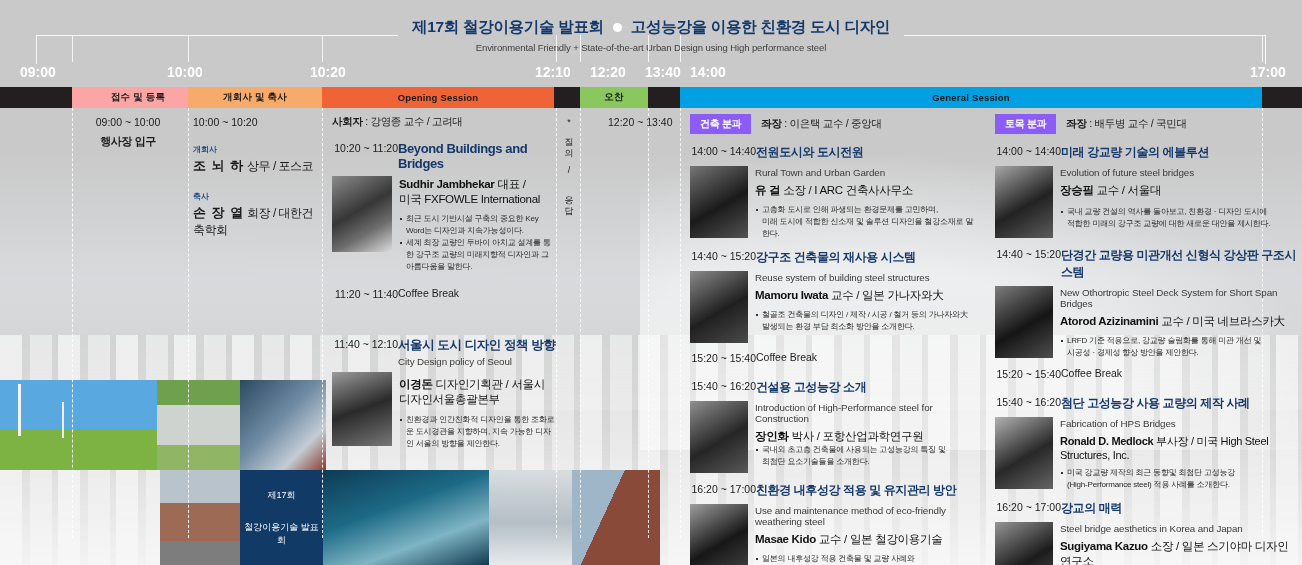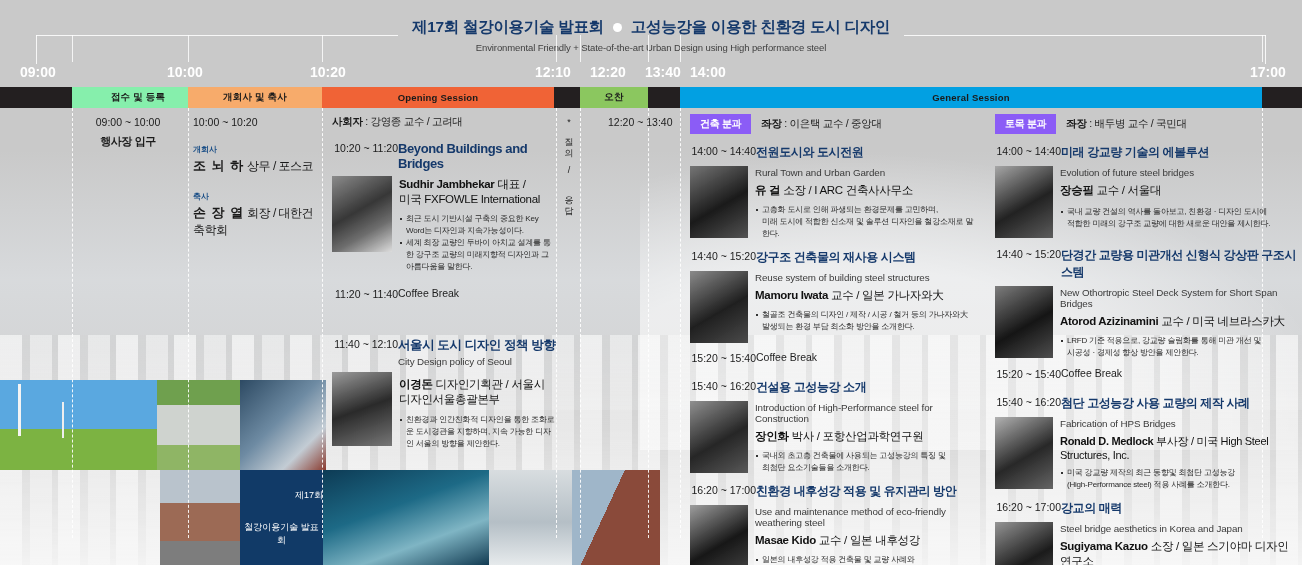--- a/index.html
+++ b/index.html
@@ -40,21 +40,21 @@
   .ph.wind:after{content:"";position:absolute;left:18px;top:4px;width:3px;height:52px;background:#f4f4f4;}
   .ph.wind:before{content:"";position:absolute;left:62px;top:22px;width:2px;height:36px;background:#eee;}
   .ph.village{left:157px;top:0;width:83px;height:90px;
     background:linear-gradient(to bottom,#6fa04e 0 28%,#cfd3cf 28% 72%,#8fb565 72% 100%);}
   .ph.bike{left:240px;top:0;width:86px;height:90px;
     background:linear-gradient(135deg,#2d4a63,#6e8ba3 45%,#c3ccd4 75%,#8a3b2f 100%);}
   .ph.street{left:160px;top:90px;width:80px;height:95px;
     background:linear-gradient(to bottom,#b9c3cc 0 35%,#9c6a55 35% 75%,#7d7d7d 75% 100%);}
   .ph.logo{left:240px;top:90px;width:83px;height:95px;background:#113a67;}
   .ph.logo .lg{
-    position:absolute;inset:0;display:flex;flex-direction:column;align-items:flex-end;
+    position:absolute;inset:0;display:flex;flex-direction:column;align-items:center;
     justify-content:center;gap:20px;color:#fff;font-size:9px;line-height:1.35;text-align:center;
   }
   .ph.bridge{left:323px;top:90px;width:166px;height:95px;
     background:linear-gradient(160deg,#0d3b55,#1d6a86 40%,#7fb5c4 70%,#123b52 100%);}
   .ph.arch{left:489px;top:90px;width:83px;height:95px;
     background:linear-gradient(to bottom,#d8dde0,#b5bfc6 55%,#e6eaec);}
   .ph.tower{left:572px;top:90px;width:88px;height:95px;
     background:linear-gradient(115deg,#9fb6c9 0 40%,#8a4a3a 40% 100%);}
 
   
@@ -193,21 +193,21 @@
       <div class="tl-tick" style="left: 188px;"></div>
       <div class="tl-tick" style="left: 322px;"></div>
       <div class="tl-tick" style="left: 556px;"></div>
       <div class="tl-tick" style="left: 580px;"></div>
       <div class="tl-tick" style="left: 648px;"></div>
       <div class="tl-tick" style="left: 680px;"></div>
       <div class="tl-tick" style="left: 1262px;"></div>
     </div>
 
   <div class="bar" id="bar">
-      <div class="seg" style="left: 72px; width: 132px; background: #86efac;">접수 및 등록</div>
+      <div class="seg" style="left: 72px; width: 132px; background: #fca5a5;">접수 및 등록</div>
       <div class="seg" style="left: 188px; width: 134px; background: rgb(247, 171, 107);">개회사 및 축사</div>
       <div class="seg" style="left: 322px; width: 232px; background: rgb(240, 99, 54);">Opening Session</div>
       <div class="seg" style="left: 580px; width: 68px; background: rgb(139, 199, 95);">오찬</div>
       <div class="seg" style="left: 680px; width: 582px; background: rgb(2, 160, 226);">General  Session</div>
     </div>
 
   <div class="cols">
 
     <div class="vdiv" style="left:72px"></div>
     <div class="vdiv" style="left:188px"></div>
@@ -371,42 +371,42 @@
         </div>
       </div>
       <div class="row2">
         <div class="photo" style="background:linear-gradient(150deg,#8f8f8f,#2a2a2a 55%,#5a5a5a)"></div>
         <div class="txt">
           <div class="en-title">Introduction of High-Performance steel for Construction</div>
           <div class="speaker" style="margin-top:5px">
             <b>장인화</b>
             <span>박사 / 포항산업과학연구원</span>
           </div>
-          <div class="bullets" style="margin-top:6px">
+          <div class="bullets" style="">
             <div class="b">국내외 초고층 건축물에 사용되는 고성능강의 특징 및</div>
             <div>최첨단 요소기술들을 소개한다.</div>
           </div>
         </div>
       </div>
 
       <div class="gapline"></div>
 
       <div class="sess">
         <div class="tm">16:20 ~ 17:00</div>
         <div class="body">
           <div class="ko-title">친환경 내후성강 적용 및 유지관리 방안</div>
         </div>
       </div>
       <div class="row2">
         <div class="photo" style="background:linear-gradient(150deg,#9d9d9d,#1c1c1c 55%,#4a4a4a)"></div>
         <div class="txt">
           <div class="en-title">Use and maintenance method of eco-friendly weathering steel</div>
           <div class="speaker" style="margin-top:5px">
             <b>Masae Kido</b>
-            <span>교수 / 일본 내후성강</span>
+            <span>교수 / 일본 철강이용기술</span>
           </div>
           <div class="bullets" style="margin-top:6px">
             <div class="b">일본의 내후성강 적용 건축물 및 교량 사례와</div>
 
           </div>
         </div>
       </div>
     </div>
 
     <div class="col c6">

